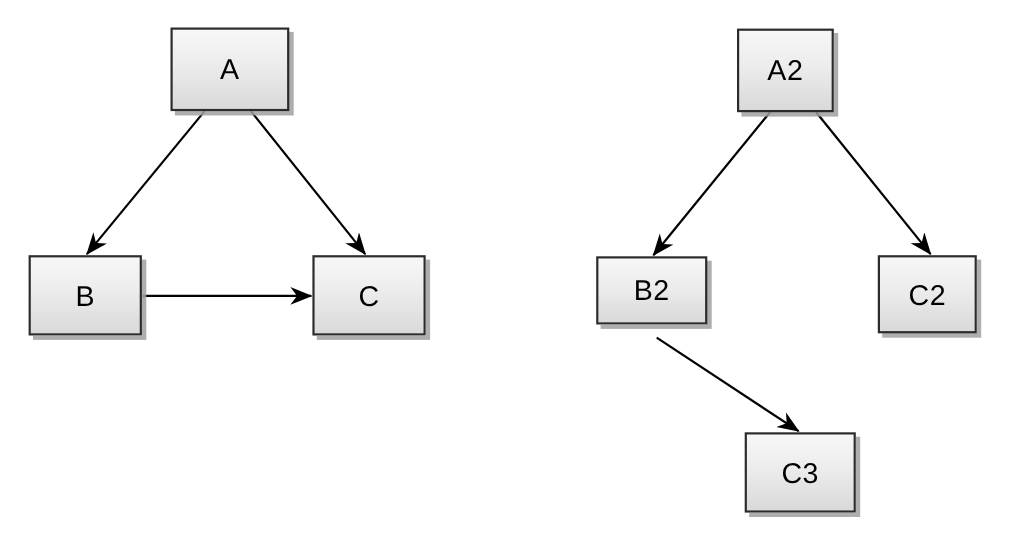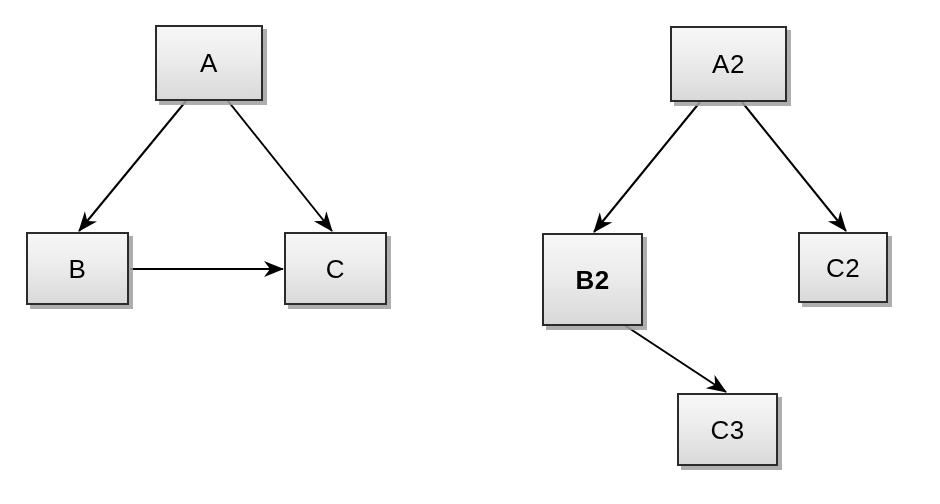--- a/index.html
+++ b/index.html
@@ -63,24 +63,24 @@
   <div id="nodes-group">
       <div class="node" style="left: 155px; top: 25px; width: 108px; height: 76px;">
         <span class="node-label">A</span>
       </div>
       <div class="node" style="left: 26px; top: 232px; width: 103px; height: 73px;">
         <span class="node-label">B</span>
       </div>
       <div class="node" style="left: 284px; top: 232px; width: 103px; height: 73px;">
         <span class="node-label">C</span>
       </div>
-      <div class="node" style="left: 670px; top: 26px; width: 117px; height: 76px;">
+      <div class="node" style="left: 670px; top: 26px; width: 88px; height: 76px;">
         <span class="node-label">A2</span>
       </div>
-      <div class="node" style="left: 542px; top: 233px; width: 101px; height: 93px; font-weight: bold;">
+      <div class="node" style="left: 542px; top: 233px; width: 101px; height: 62px;">
         <span class="node-label">B2</span>
       </div>
       <div class="node" style="left: 798px; top: 232px; width: 90px; height: 71px;">
         <span class="node-label">C2</span>
       </div>
       <div class="node" style="left: 677px; top: 393px; width: 101px; height: 73px; align-items: center;">
         <span class="node-label">C3</span>
       </div>
     </div>
 </div>

